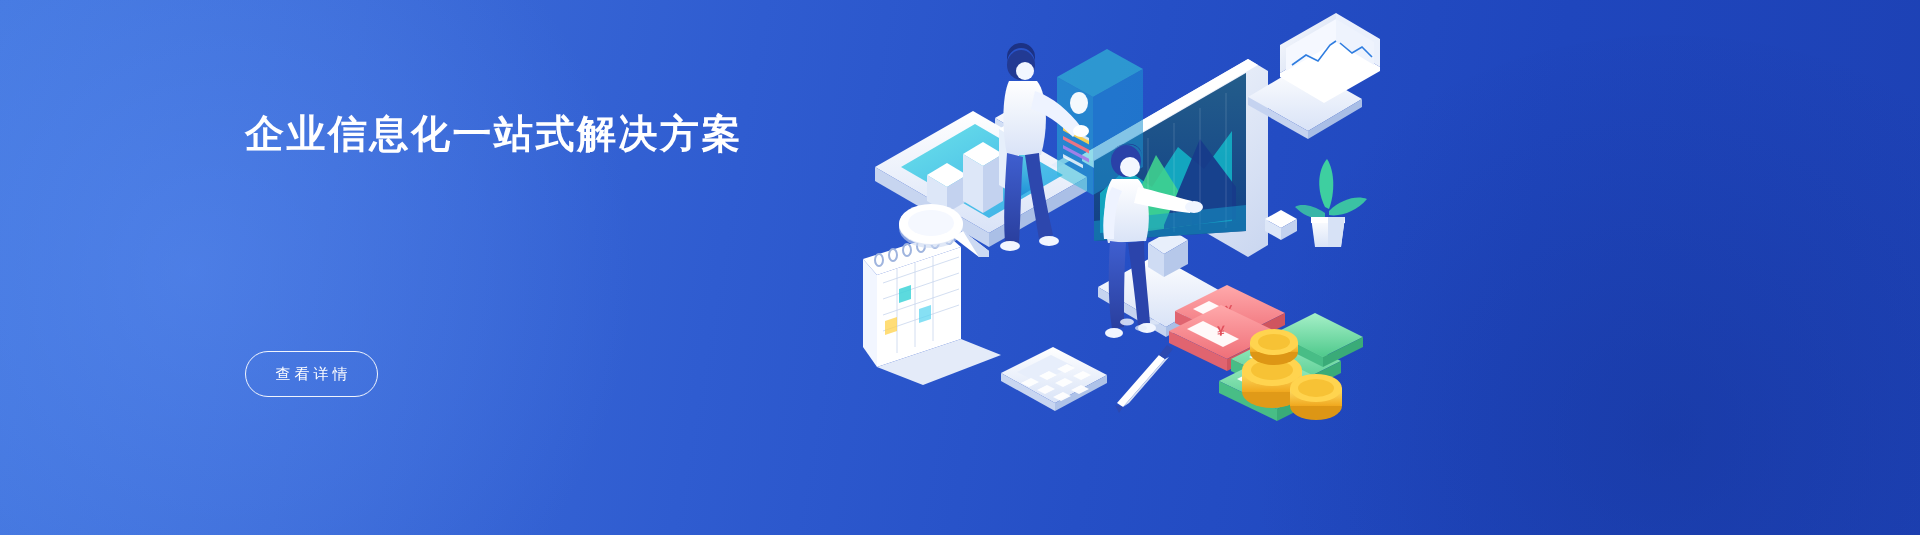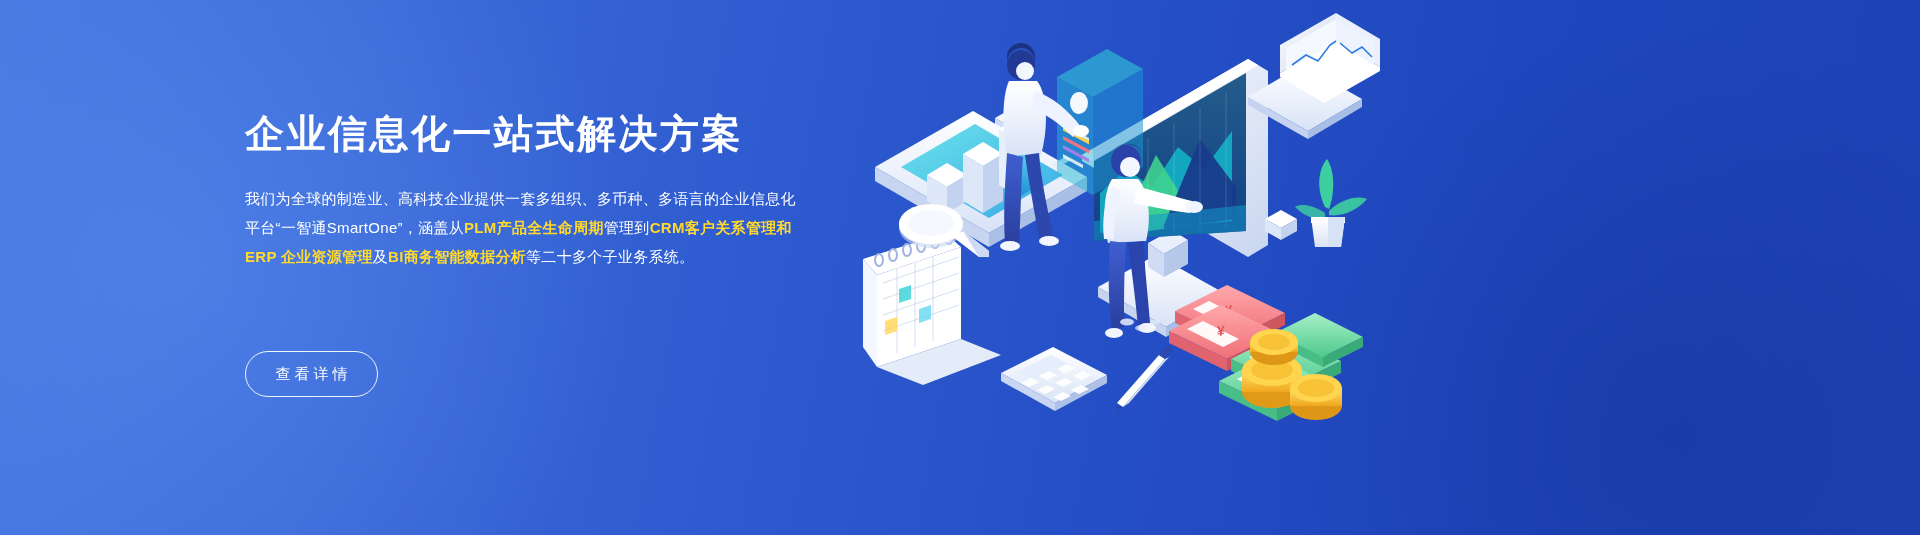--- a/index.html
+++ b/index.html
@@ -54,23 +54,20 @@
 <body>
 
 <div class="banner">
   <div class="bg-glow"></div>
   <div class="bg-glow2"></div>
 
   <div class="content">
 
     <div class="headline">企业信息化一站式解决方案</div>
 
-    <div class="desc">
-      <span>我们为全球的制造业、高科技企业提供一套多组织、多币种、多语言的企业信息化</span><span>平台“一智通SmartOne”，涵盖从</span><span class="hl">PLM产品全生命周期</span><span>管理到</span><span class="hl">CRM客户关系管理</span><span class="hl">和ERP 企业资源管理</span><span>及</span><span class="hl">BI商务智能数据分析</span><span>等二十多个子业务系统。</span>
-    </div>
 
     <div class="cta">查看详情</div>
   </div>
 
   <div class="art">
     <svg width="560" height="535" viewBox="0 0 560 535" xmlns="http://www.w3.org/2000/svg">
       <defs>
         <linearGradient id="gWhite" x1="0" y1="0" x2="0" y2="1">
           <stop offset="0%" stop-color="#ffffff"></stop>
             <stop offset="100%" stop-color="#d9e3f7"></stop>

